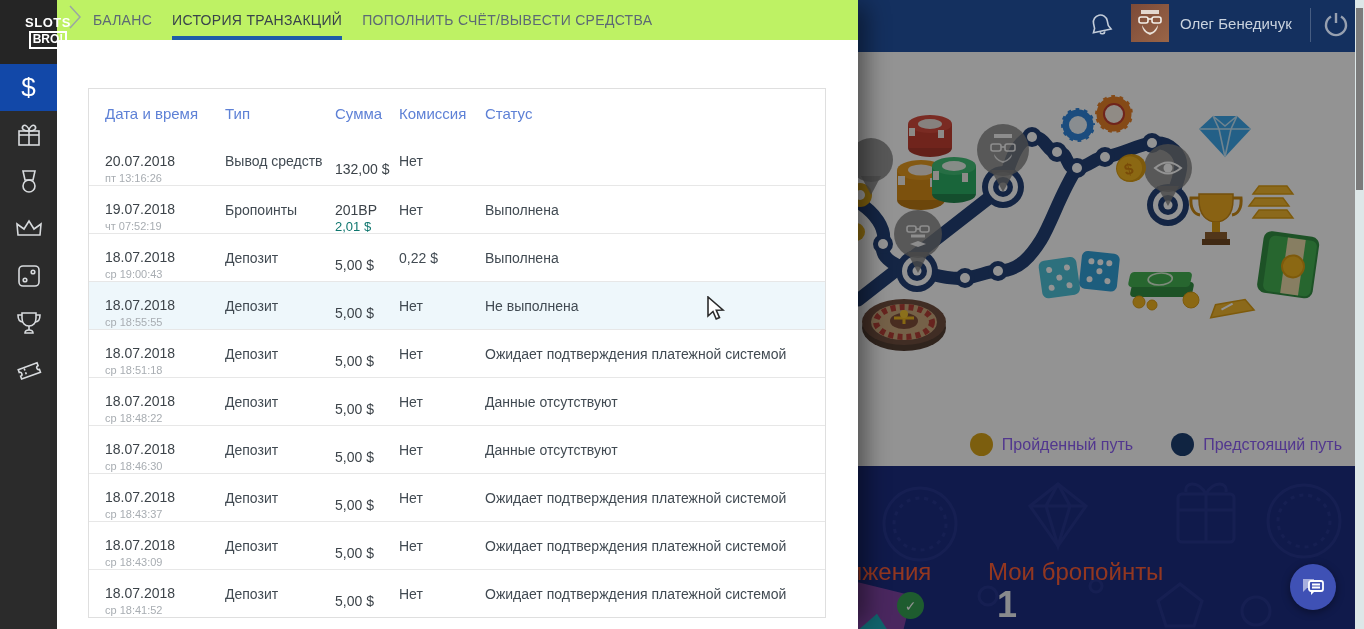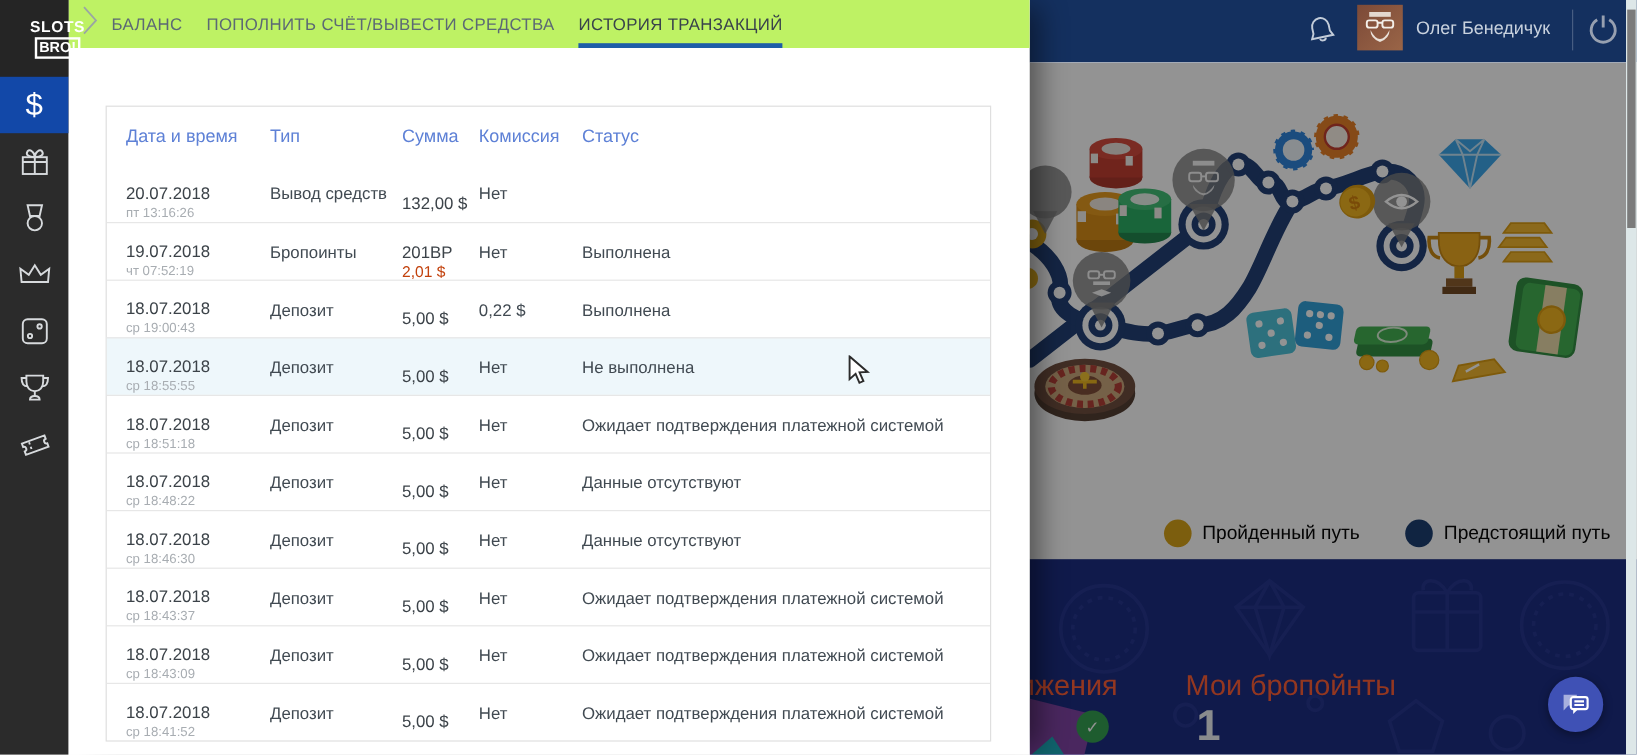--- a/index.html
+++ b/index.html
@@ -27,38 +27,38 @@
 
   .card { position:absolute; left:31px; top:88px; width:738px; background:#fff; border:1px solid #dfdfdf; }
   .trow { display:flex; align-items:center; height:48px; border-top:1px solid #e7e7e7; padding-left:16px; }
   .trow:first-child { border-top:none; }
   .trow.hl { background:#eef7fb; }
   .c-date { width:120px; } .c-type { width:110px; } .c-sum { width:64px; } .c-fee { width:86px; } .c-status { flex:1; }
   .hdr .cell { color:#5e81d6; font-size:15px; }
   .cell { font-size:14px; color:#414a52; }
   .d1 { font-size:14px; color:#3c4349; line-height:17px;margin-top:16px; }
   .d2 { font-size:11px; color:#a8adb2; line-height:16px; }
-  .sub { font-size:13px; color:#c2410c; line-height:15px; }
+  .sub { font-size:13px; color:#0f766e; line-height:15px; }
   .sub:empty { display:none; }
 
   
   .right { position:absolute; left:858px; top:0; width:506px; height:629px; }
   .rheader { position:absolute; left:0; top:0; width:506px; height:52px; background:#14305f;padding-left:48px; }
   .bell { position:absolute; left:230px; top:11px; }
   .avatar { position:absolute; left:273px; top:4px; width:38px; height:38px; background:linear-gradient(135deg,#7c4a38,#9a6547); }
   .uname { position:absolute; left:322px; top:15px; font-size:15px; color:#c9d2de; }
   .hdr-div { position:absolute; left:452px; top:8px; width:1px; height:34px; background:rgba(255,255,255,.22); }
   .power { position:absolute; left:463px; top:10px; }
 
   .rbody { position:absolute; left:0; top:52px; width:506px; height:577px; overflow:hidden; }
   .map { position:absolute; left:0; top:0; width:506px; height:414px; background:#fff; }
   .legend { position:absolute; right:22px; bottom:10px; display:flex; align-items:center; gap:38px; }
   .leg-item { display:flex; align-items:center; gap:9px; }
   .leg-dot { width:23px; height:23px; border-radius:50%; }
-  .leg-label { font-size:16px; color:#000000; }
+  .leg-label { font-size:16px; color:#8b5cf6; }
 
   .panel { position:absolute; left:0; top:414px; width:506px; height:163px; background:#16287f; overflow:hidden; }
   .p-title { position:absolute; top:92px; font-size:24px; color:#ff5b33; white-space:nowrap; }
   .p-ach { left:-62px; } .p-bro { left:130px; }
   .p-val { position:absolute; left:139px; top:118px; font-size:36px; color:#eef1f5; font-weight:bold; }
   .badge { position:absolute; left:-8px; top:122px; width:56px; height:56px; background:#7e3fa3; transform:rotate(14deg); }
   .badge-tri { position:absolute; left:2px; top:26px; width:0; height:0; border-left:26px solid transparent; border-right:26px solid transparent; border-bottom:30px solid #17a9ba; transform:rotate(-6deg); }
   .check { position:absolute; left:39px; top:126px; width:27px; height:27px; border-radius:50%; background:#2f9e4e; color:#fff; font-size:14px; display:flex; align-items:center; justify-content:center; }
 
   .scrim { position:absolute; left:0; top:0; width:506px; height:577px; background:rgba(8,8,8,.44); }
@@ -129,22 +129,22 @@
   </div>
 
   <div class="modal">
     <div class="tabbar">
       <div class="chev">
         <svg width="18" height="26" viewBox="0 0 18 26">
             <path d="M4 2 L14 13 L4 24" fill="none" stroke="#9aa6a3" stroke-width="1.5"></path>
           </svg>
       </div>
       <div class="tab">БАЛАНС</div>
+      <div class="tab active">ИСТОРИЯ ТРАНЗАКЦИЙ</div>
       <div class="tab">ПОПОЛНИТЬ СЧЁТ/ВЫВЕСТИ СРЕДСТВА</div>
-      <div class="tab active">ИСТОРИЯ ТРАНЗАКЦИЙ</div>
     </div>
 
     <div class="card">
       <div class="trow hdr">
         <div class="cell c-date">Дата и время</div>
         <div class="cell c-type">Тип</div>
         <div class="cell c-sum">Сумма</div>
         <div class="cell c-fee">Комиссия</div>
         <div class="cell c-status">Статус</div>
       </div>

